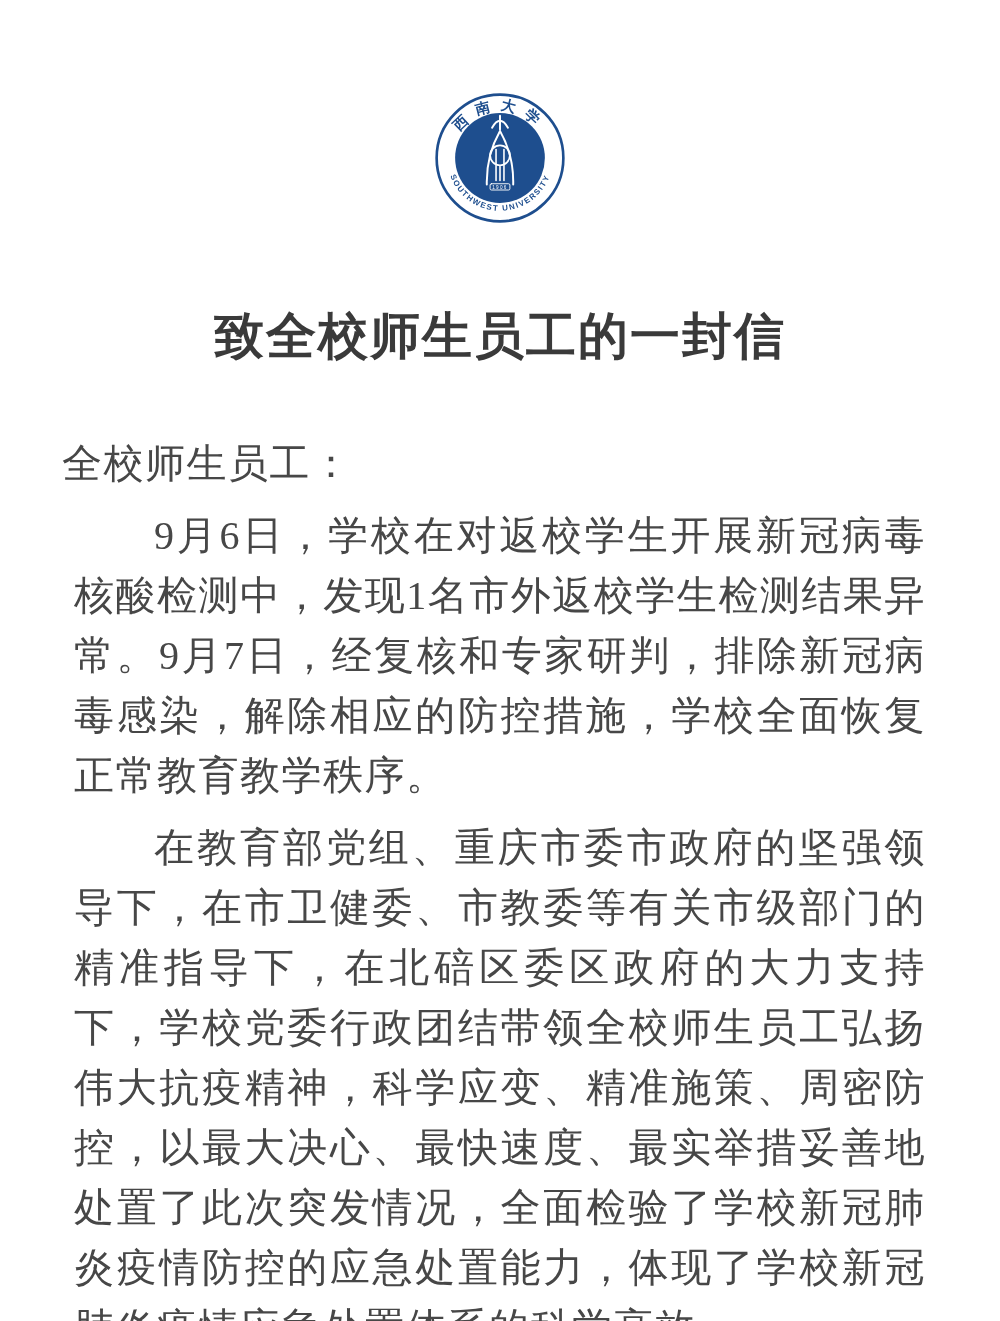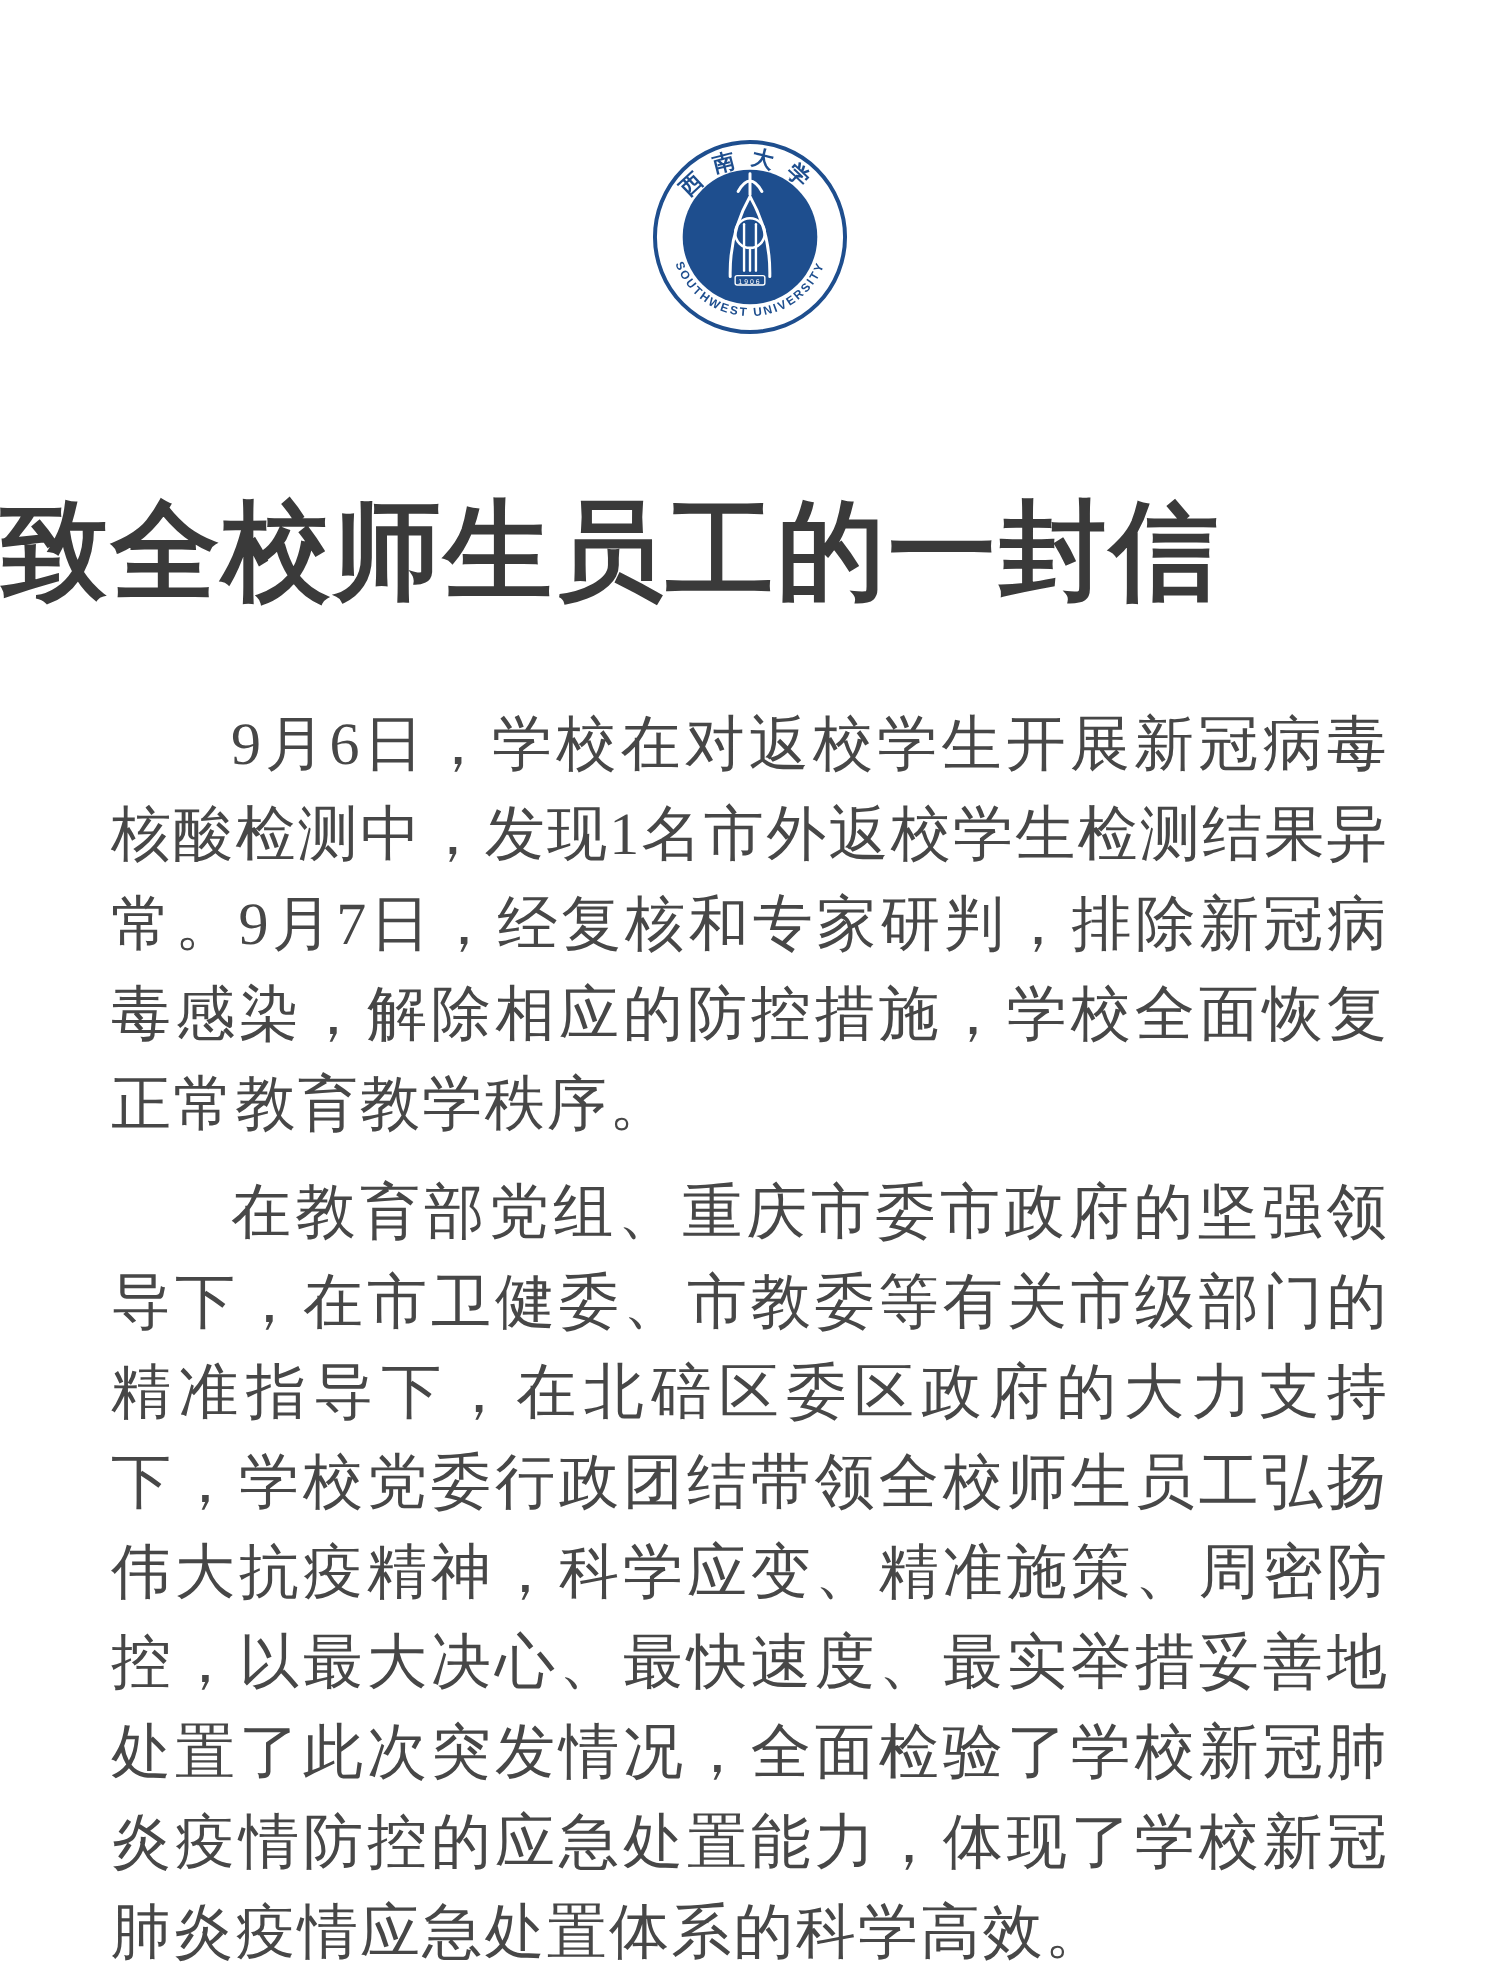--- a/index.html
+++ b/index.html
@@ -18,23 +18,23 @@
     background: #ffffff;
   }
   .logo-wrap {
     width: 100%;
     display: flex;
     justify-content: center;
     padding-top: 92px;
   }
   .logo { width: 132px; height: 132px; display: block; }
   .title {
-    margin: 112px 0 0 0;
-    text-align: left;
-    font-size: 72px;
+    margin: 80px 0 0 0;
+    text-align: center;
+    font-size: 50px;
     line-height: 64px;
     font-weight: bold;
     color: #3a3a3a;
     letter-spacing: 2px;
     font-family: "Liberation Serif", "DejaVu Serif", serif;
   }
   .letter {
     margin: 66px 62px 0 62px;
     font-size: 40px;
     line-height: 60px;
@@ -84,17 +84,18 @@
         <path d="M100,113 L100,134" stroke-width="2.4"></path>
         <rect x="85" y="139" width="30" height="9.5" rx="2" fill="#1e4e8e" stroke="#ffffff" stroke-width="1.4"></rect>
       </g>
       <text x="100" y="147" font-size="7" fill="#ffffff" text-anchor="middle" letter-spacing="2" font-family="'Liberation Sans','DejaVu Sans',sans-serif">1906</text>
     </svg>
   </div>
 
   <h1 class="title">致全校师生员工的一封信</h1>
 
   <div class="letter">
+    <p class="salutation">全校师生员工：</p>
     <p class="para">9月6日，学校在对返校学生开展新冠病毒核酸检测中，发现1名市外返校学生检测结果异常。9月7日，经复核和专家研判，排除新冠病毒感染，解除相应的防控措施，学校全面恢复正常教育教学秩序。</p>
     <p class="para">在教育部党组、重庆市委市政府的坚强领导下，在市卫健委、市教委等有关市级部门的精准指导下，在北碚区委区政府的大力支持下，学校党委行政团结带领全校师生员工弘扬伟大抗疫精神，科学应变、精准施策、周密防控，以最大决心、最快速度、最实举措妥善地处置了此次突发情况，全面检验了学校新冠肺炎疫情防控的应急处置能力，体现了学校新冠肺炎疫情应急处置体系的科学高效。</p>
   </div>
 
 </div>
 
 </body></html>

